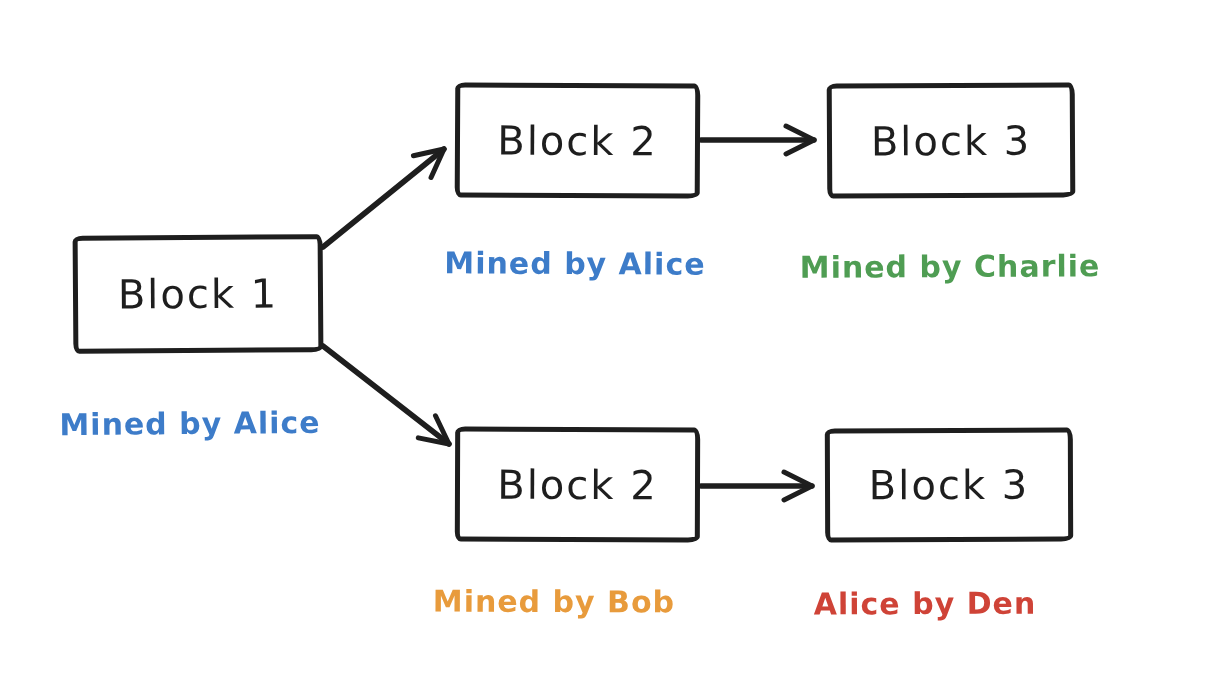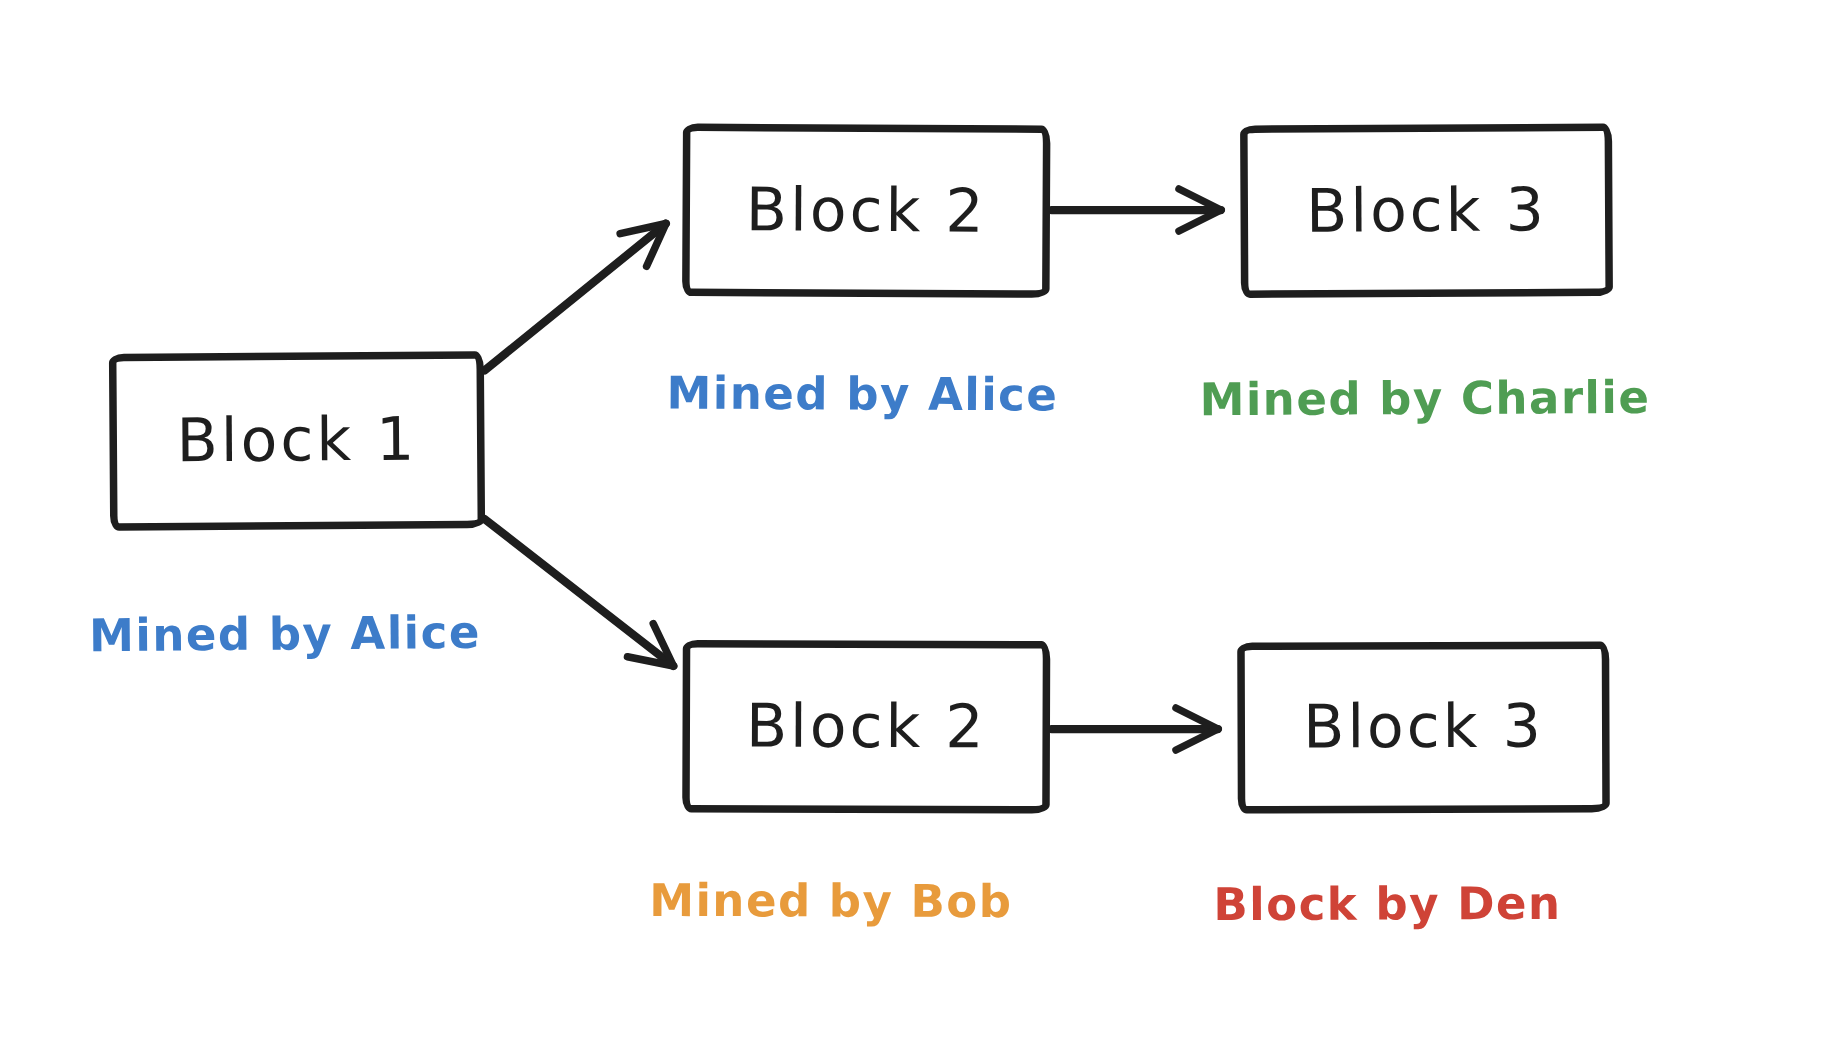--- a/index.html
+++ b/index.html
@@ -91,15 +91,15 @@
   <div class="miner-label miner-3-top" style="color: rgb(79, 157, 83);">Mined by Charlie</div>
 
   <div class="block block-2-bot">
     <span>Block 2</span>
   </div>
   <div class="miner-label miner-2-bot" style="color: rgb(232, 155, 60);">Mined by Bob</div>
 
   <div class="block block-3-bot">
     <span>Block 3</span>
   </div>
-  <div class="miner-label miner-3-bot" style="color: rgb(207, 67, 55);">Block by Den</div>
+  <div class="miner-label miner-3-bot" style="color: rgb(207, 67, 55);">Alice by Den</div>
 
 </div>
 
 </body></html>

